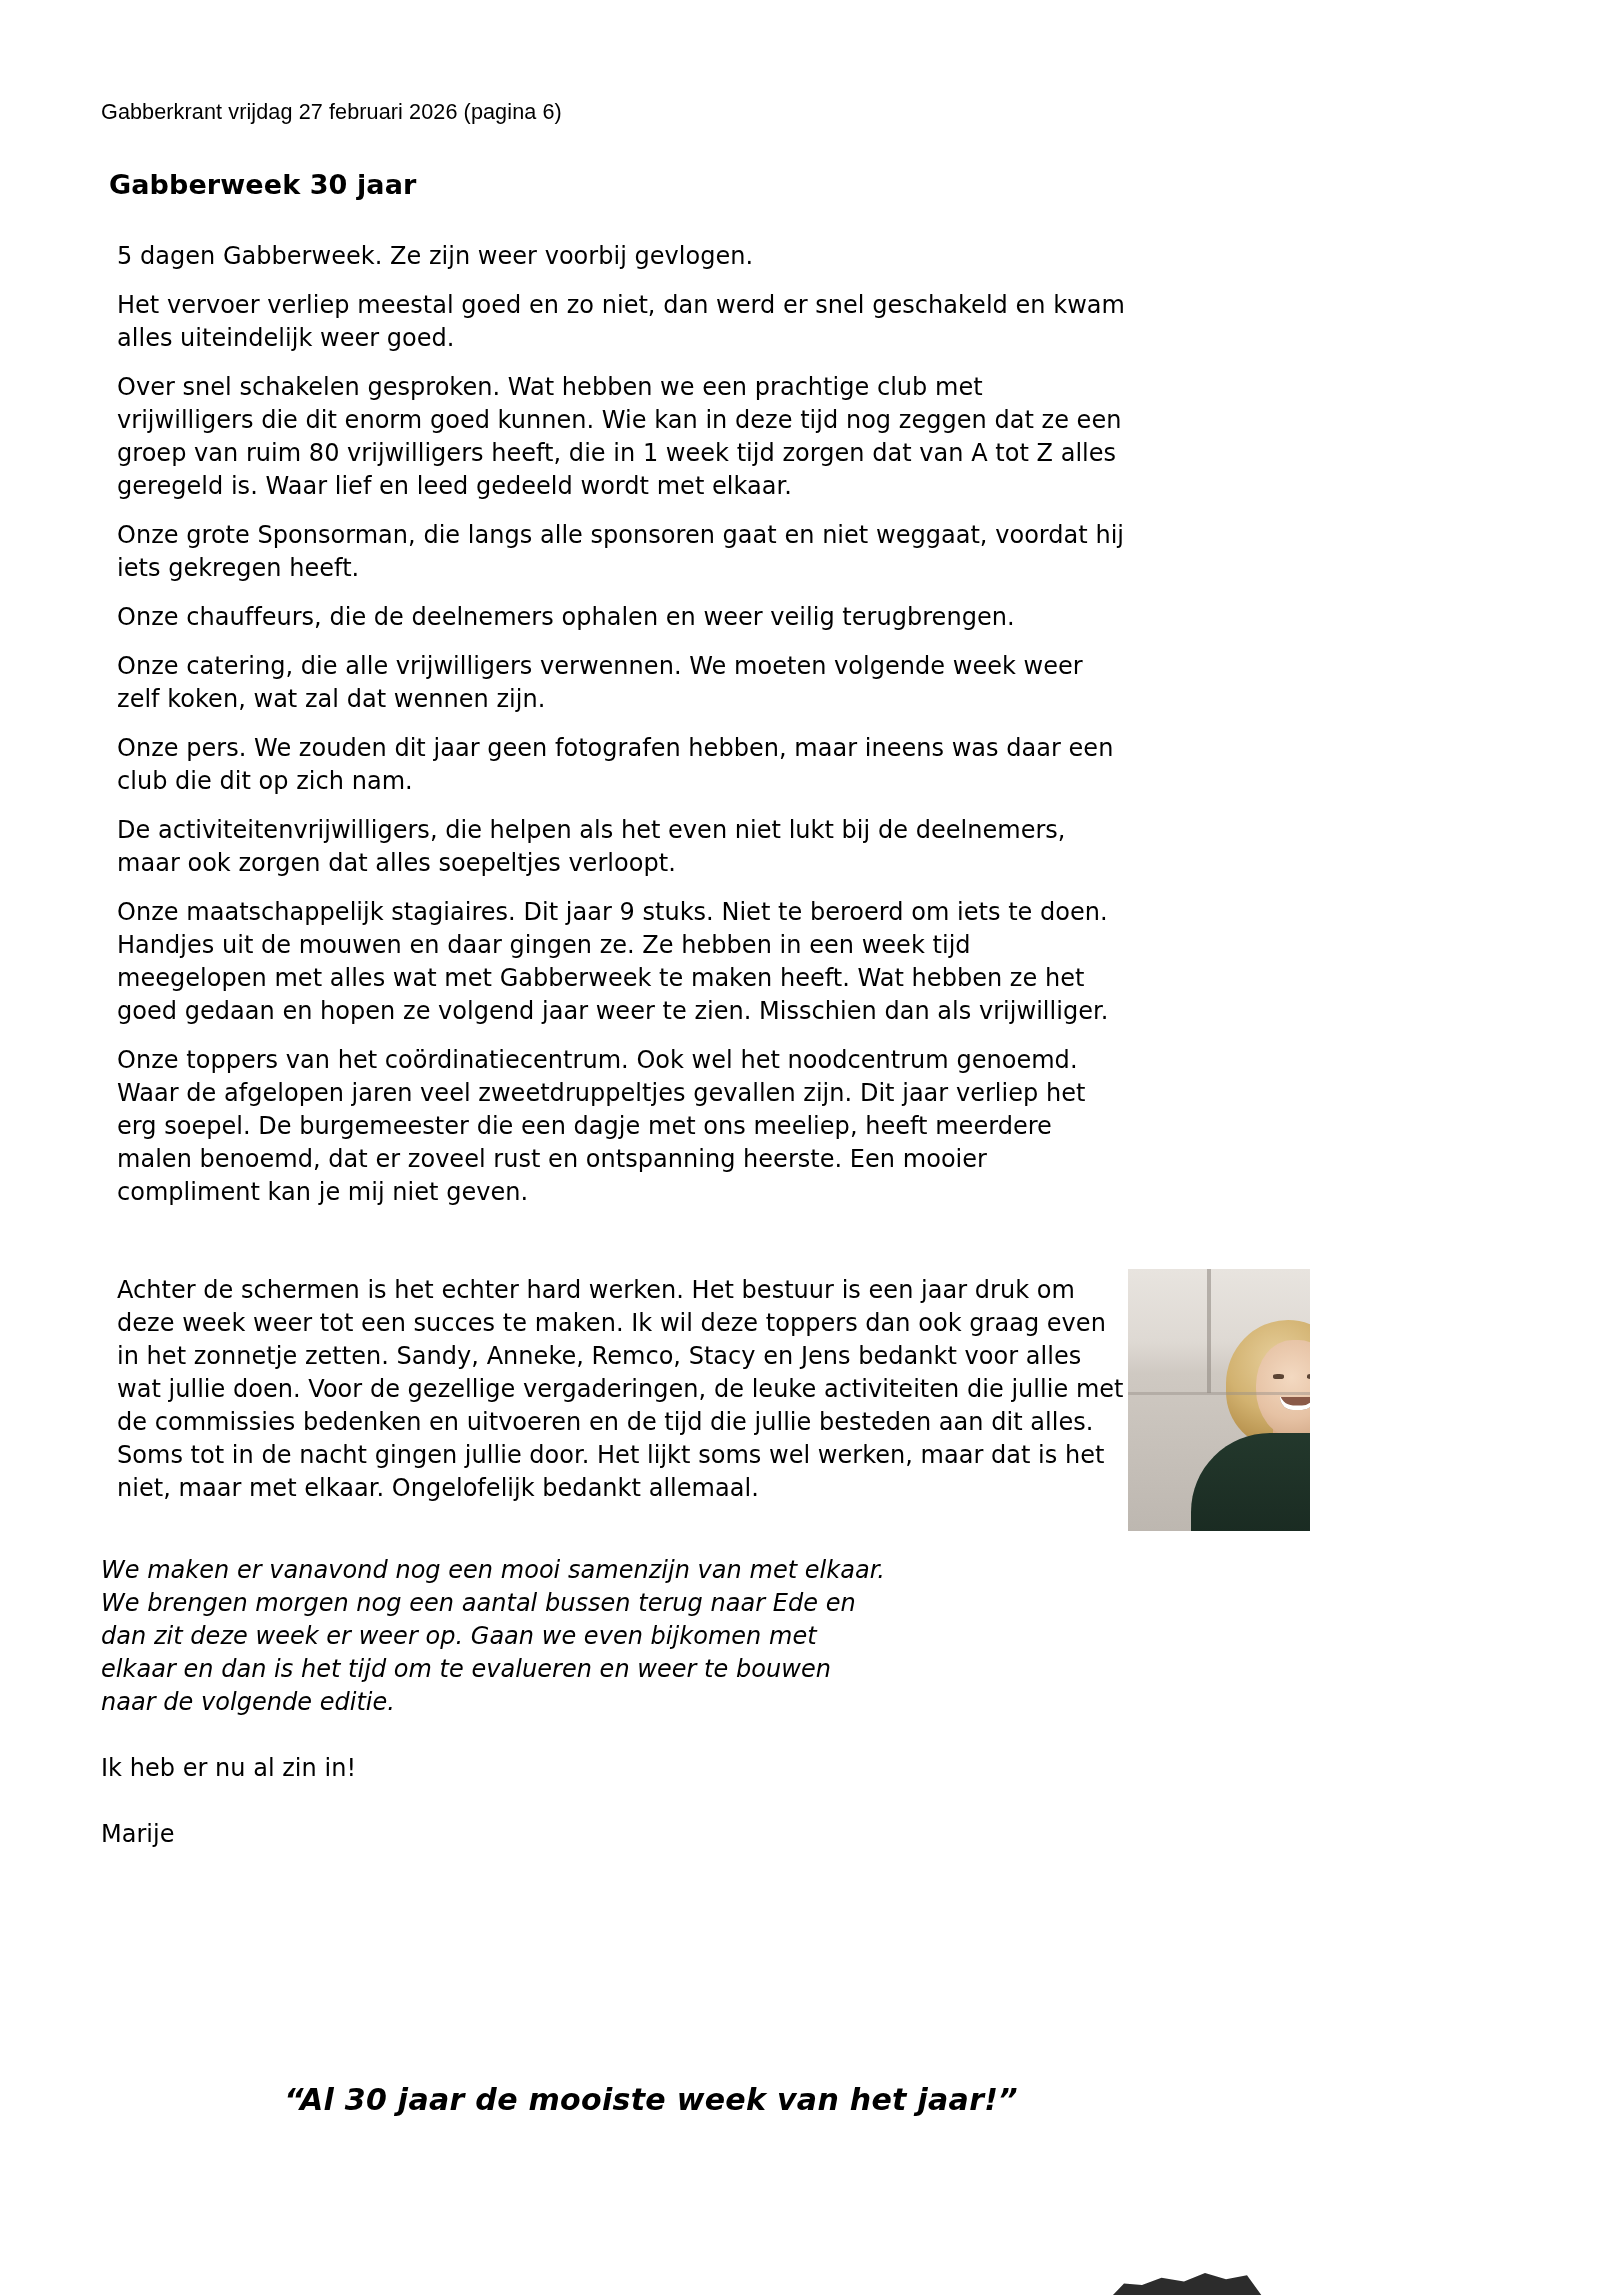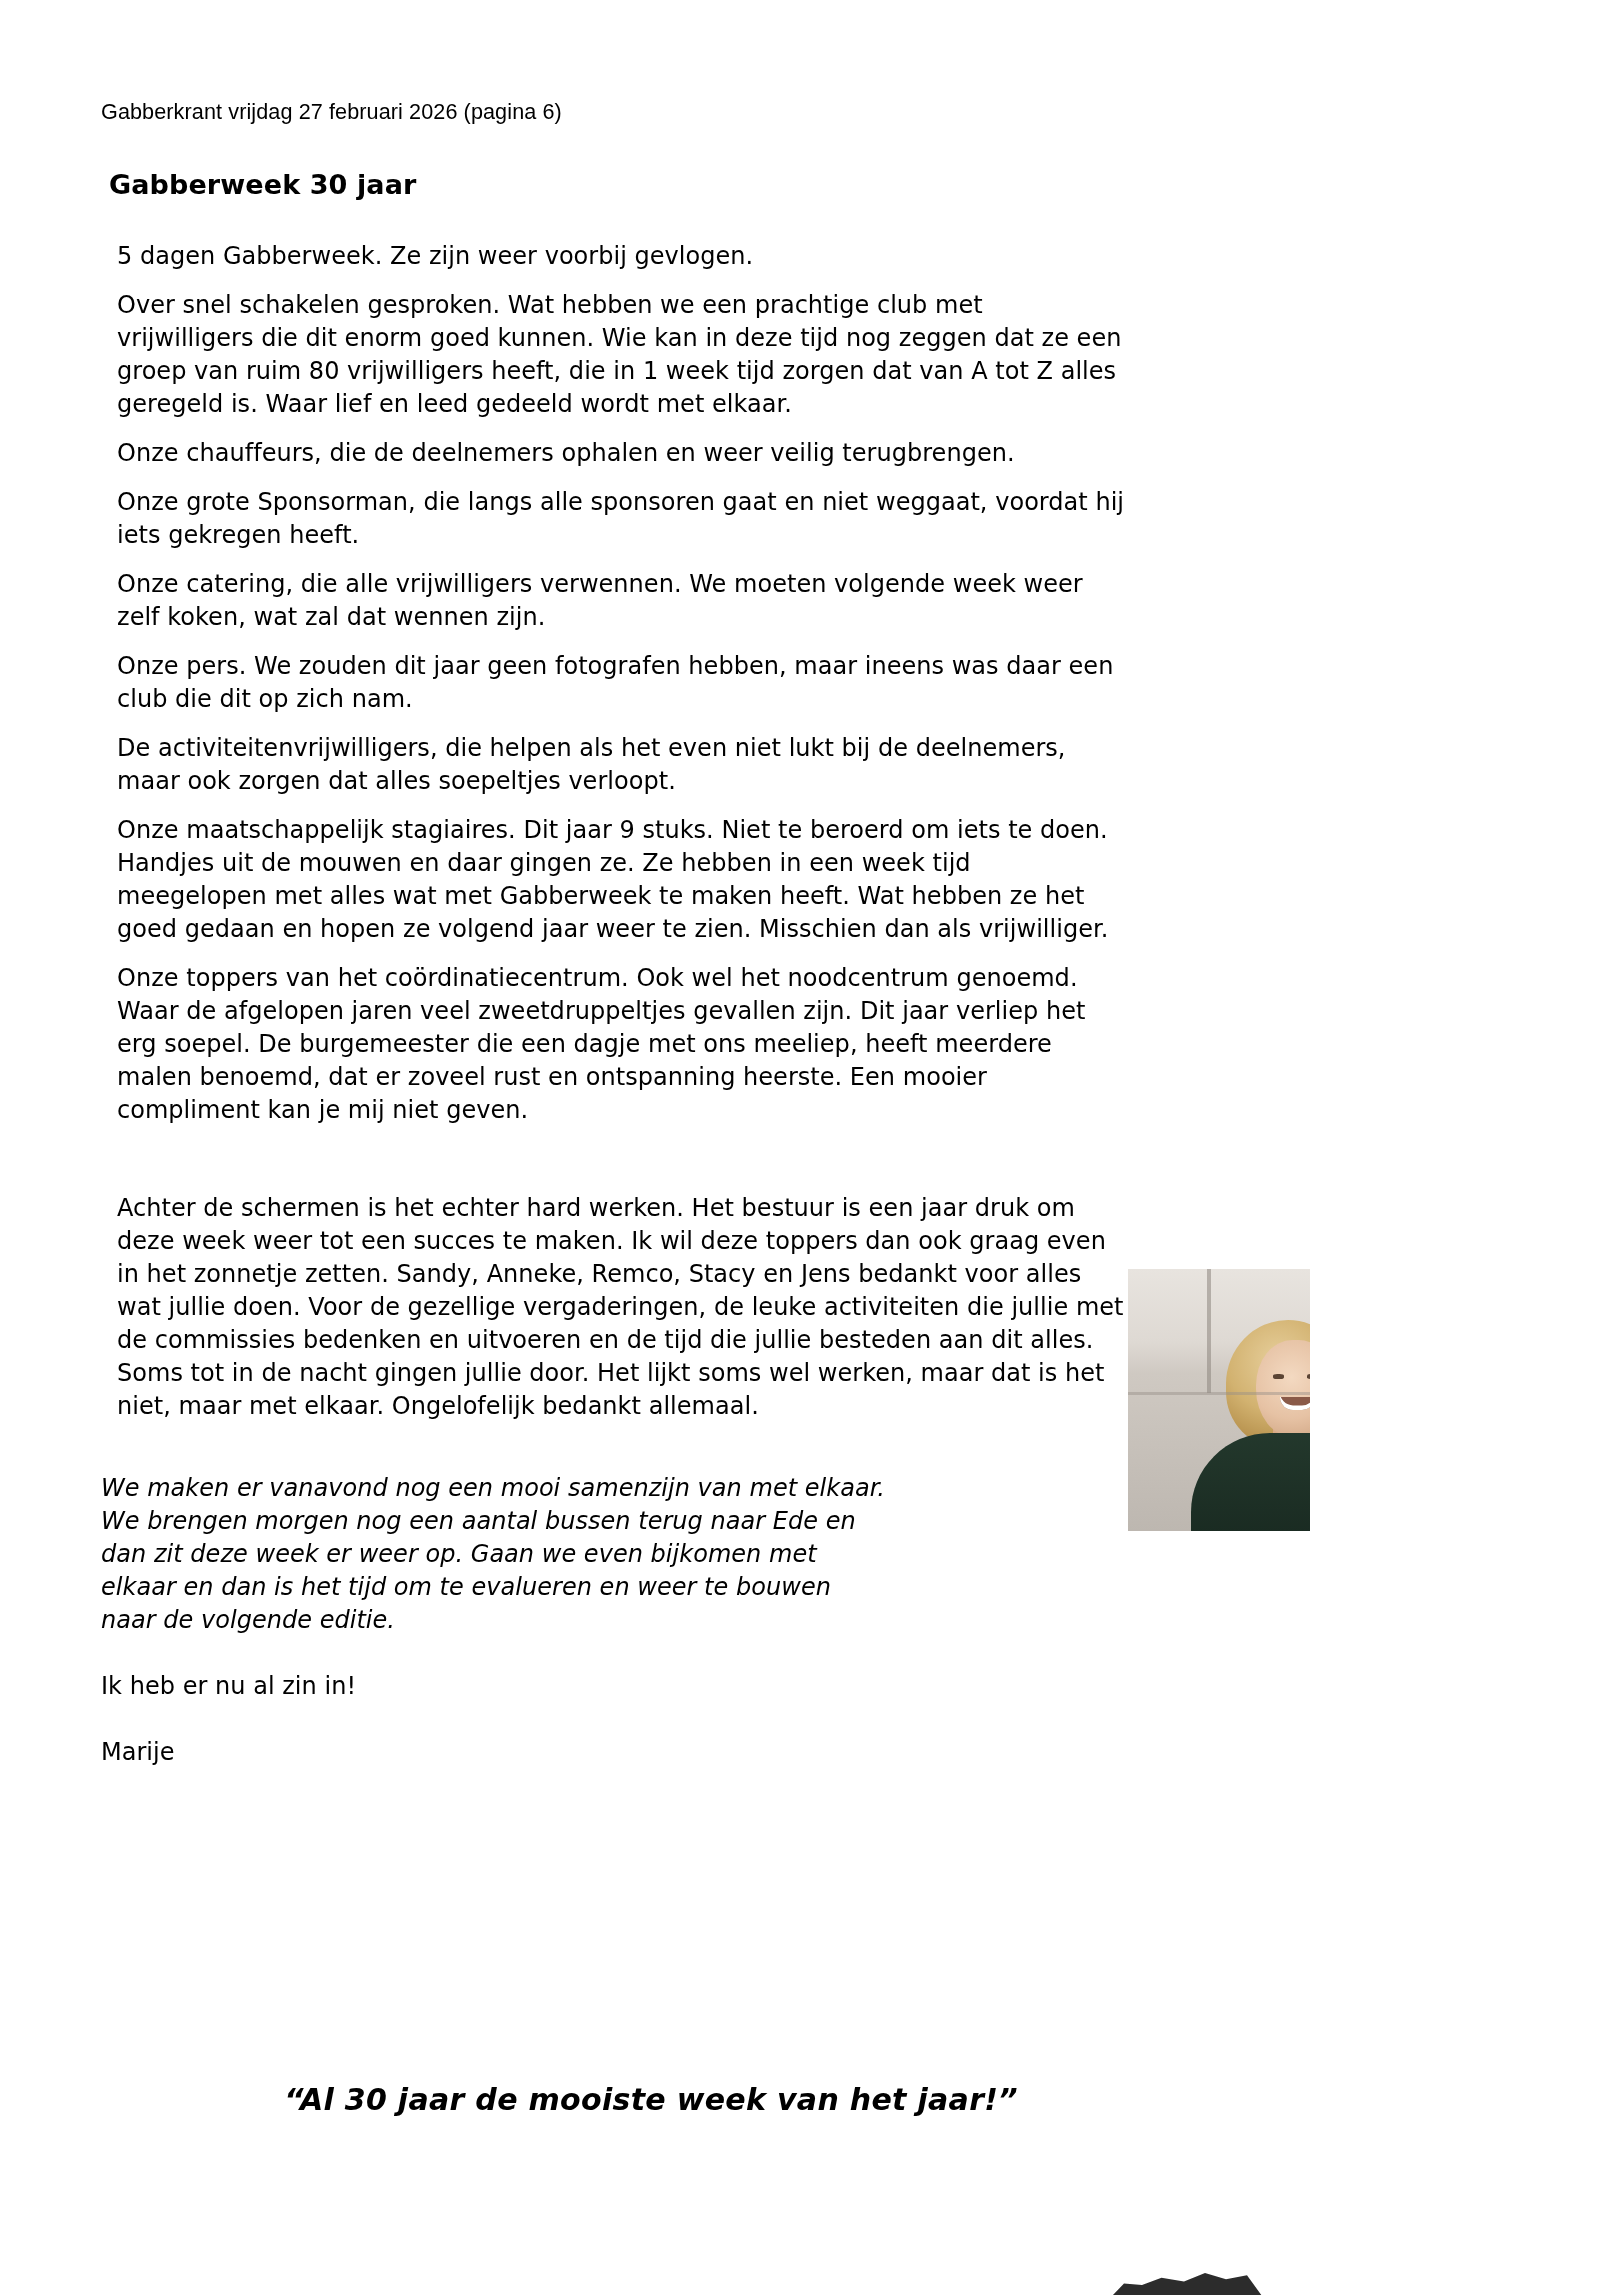--- a/index.html
+++ b/index.html
@@ -197,23 +197,24 @@
 <div class="page">
 
   <div class="content">
 
     <div class="header-line">Gabberkrant vrijdag 27 februari 2026 (pagina 6)</div>
 
     <div class="article-title">Gabberweek 30 jaar</div>
 
     <div class="body-block wrap-col">
       <p>5 dagen Gabberweek. Ze zijn weer voorbij gevlogen.</p>
+      <p>Het vervoer verliep meestal goed en zo niet, dan werd er snel geschakeld en kwam alles uiteindelijk weer goed.</p>
       <p>Over snel schakelen gesproken. Wat hebben we een prachtige club met vrijwilligers die dit enorm goed kunnen. Wie kan in deze tijd nog zeggen dat ze een groep van ruim 80 vrijwilligers heeft, die in 1 week tijd zorgen dat van A tot Z alles geregeld is. Waar lief en leed gedeeld wordt met elkaar.</p>
+      <p>Onze grote Sponsorman, die langs alle sponsoren gaat en niet weggaat, voordat hij iets gekregen heeft.</p>
       <p>Onze chauffeurs, die de deelnemers ophalen en weer veilig terugbrengen.</p>
-      <p>Onze grote Sponsorman, die langs alle sponsoren gaat en niet weggaat, voordat hij iets gekregen heeft.</p>
       <p>Onze catering, die alle vrijwilligers verwennen. We moeten volgende week weer zelf koken, wat zal dat wennen zijn.</p>
       <p>Onze pers. We zouden dit jaar geen fotografen hebben, maar ineens was daar een club die dit op zich nam.</p>
       <p>De activiteitenvrijwilligers, die helpen als het even niet lukt bij de deelnemers, maar ook zorgen dat alles soepeltjes verloopt.</p>
       <p>Onze maatschappelijk stagiaires. Dit jaar 9 stuks. Niet te beroerd om iets te doen. Handjes uit de mouwen en daar gingen ze. Ze hebben in een week tijd meegelopen met alles wat met Gabberweek te maken heeft. Wat hebben ze het goed gedaan en hopen ze volgend jaar weer te zien. Misschien dan als vrijwilliger.</p>
       <p>Onze toppers van het coördinatiecentrum. Ook wel het noodcentrum genoemd. Waar de afgelopen jaren veel zweetdruppeltjes gevallen zijn. Dit jaar verliep het erg soepel. De burgemeester die een dagje met ons meeliep, heeft meerdere malen benoemd, dat er zoveel rust en ontspanning heerste. Een mooier compliment kan je mij niet geven.</p>
     </div>
 
     <div class="para-gap"></div>
 
     <div class="body-block wrap-col">

